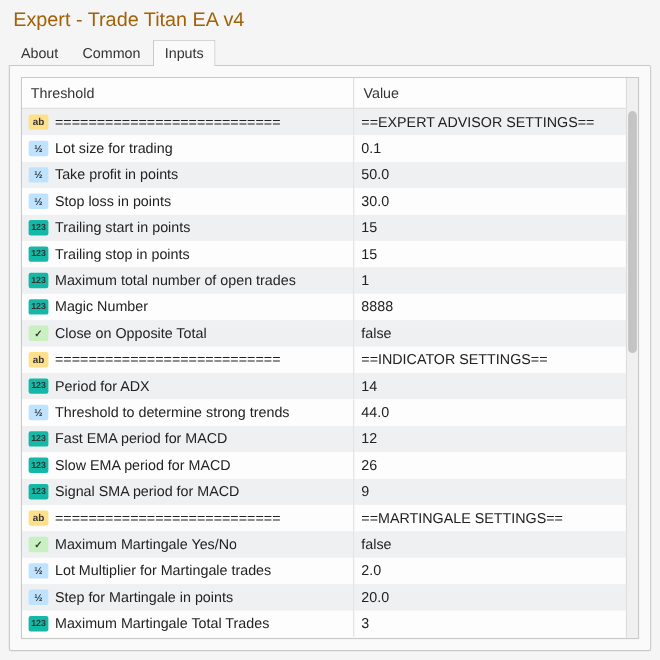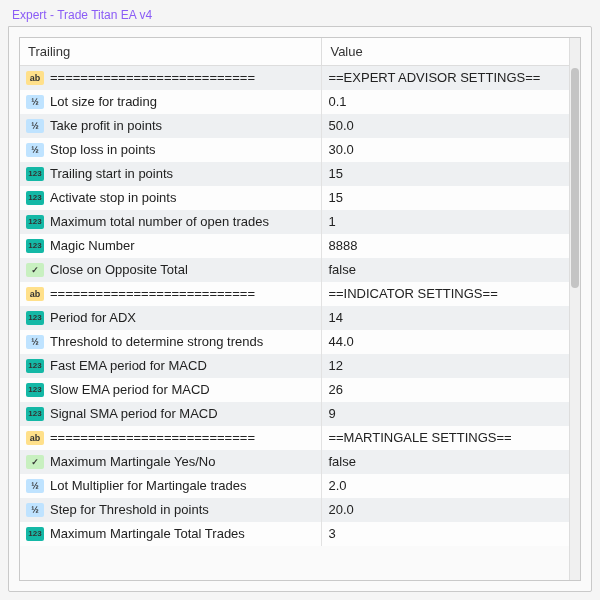--- a/index.html
+++ b/index.html
@@ -1,17 +1,17 @@
 <!DOCTYPE html>
 <html><head>
 <meta charset="utf-8">
 <style>
 html,body{margin:0;padding:0;width:600px;height:600px;overflow:hidden;font-family:"Segoe UI",Tahoma,Arial,sans-serif;font-size:13px;background:#f2f2f2;color:#222}
 .window{background:#f5f5f5;width:600px;height:600px;box-sizing:border-box;display:flex;flex-direction:column}
-.titlebar{padding:8px 28px 4px 12px;font-size:12px;color:#8b5cf6}
+.titlebar{padding:8px 28px 4px 12px;font-size:18px;color:#a16207}
 .tabs{display:flex;align-items:flex-end;padding:0 8px;height:26px;position:relative;z-index:2}
 .tab{padding:4px 10px;font-size:13px;color:#333;border:1px solid transparent;border-bottom:none;cursor:default;position:relative;top:1px}
 .tab.active{background:#fafafa;border-color:#c9c9c9;border-radius:2px 2px 0 0}
 .tabpanel{flex:1;margin:0 8px 8px 8px;background:#fafafa;border:1px solid #c9c9c9;border-radius:0 2px 2px 2px;padding:10px;box-sizing:border-box;display:flex;flex-direction:column;min-height:0}
 .table-wrap{position:relative;border:1px solid #c9c9c9;flex:1;box-sizing:border-box;overflow:hidden;display:flex}
 .table-scroll{flex:1;overflow:hidden}
 table{width:100%;border-collapse:collapse;table-layout:fixed}
 thead th{text-align:left;font-weight:400;background:#fdfdfd;border-bottom:1px solid #ddd;padding:6px 8px;font-size:13px;color:#333}
 thead th:first-child{border-right:1px solid #ddd}
 tbody tr{height:24px}
@@ -28,31 +28,36 @@
 .varcell span.lbl{overflow:hidden;text-overflow:ellipsis}
 .scrollbar{width:10px;background:#f0f0f0;border-left:1px solid #ddd;position:relative}
 .scrollbar .thumb{position:absolute;left:1px;right:1px;top:30px;height:220px;background:#c4c4c4;border-radius:4px}
 col.var{width:55%}
 col.val{width:45%}
 </style>
 </head>
 <body>
 <div class="window">
   <div class="titlebar">Expert - Trade Titan EA v4</div>
+  <div class="tabs">
+    <div class="tab">About</div>
+    <div class="tab">Common</div>
+    <div class="tab active">Inputs</div>
+  </div>
   <div class="tabpanel">
     <div class="table-wrap">
       <div class="table-scroll">
         <table>
           <colgroup>
               <col class="var">
               <col class="val">
             </colgroup>
           <thead>
             <tr>
-              <th>Trailing</th>
+              <th>Threshold</th>
               <th>Value</th>
             </tr>
           </thead>
           <tbody id="rows">
               <tr>
                 <td>
                   <div class="varcell">
                     <span class="type-icon type-ab">ab</span>
                     <span class="lbl">===========================</span>
                   </div>
@@ -92,21 +97,21 @@
                     <span class="type-icon type-123">123</span>
                     <span class="lbl">Trailing start in points</span>
                   </div>
                 </td>
                 <td>15</td>
               </tr>
               <tr>
                 <td>
                   <div class="varcell">
                     <span class="type-icon type-123">123</span>
-                    <span class="lbl">Activate stop in points</span>
+                    <span class="lbl">Trailing stop in points</span>
                   </div>
                 </td>
                 <td>15</td>
               </tr>
               <tr>
                 <td>
                   <div class="varcell">
                     <span class="type-icon type-123">123</span>
                     <span class="lbl">Maximum total number of open trades</span>
                   </div>
@@ -209,21 +214,21 @@
                     <span class="type-icon type-va">½</span>
                     <span class="lbl">Lot Multiplier for Martingale trades</span>
                   </div>
                 </td>
                 <td>2.0</td>
               </tr>
               <tr>
                 <td>
                   <div class="varcell">
                     <span class="type-icon type-va">½</span>
-                    <span class="lbl">Step for Threshold in points</span>
+                    <span class="lbl">Step for Martingale in points</span>
                   </div>
                 </td>
                 <td>20.0</td>
               </tr>
               <tr>
                 <td>
                   <div class="varcell">
                     <span class="type-icon type-123">123</span>
                     <span class="lbl">Maximum Martingale Total Trades</span>
                   </div>

